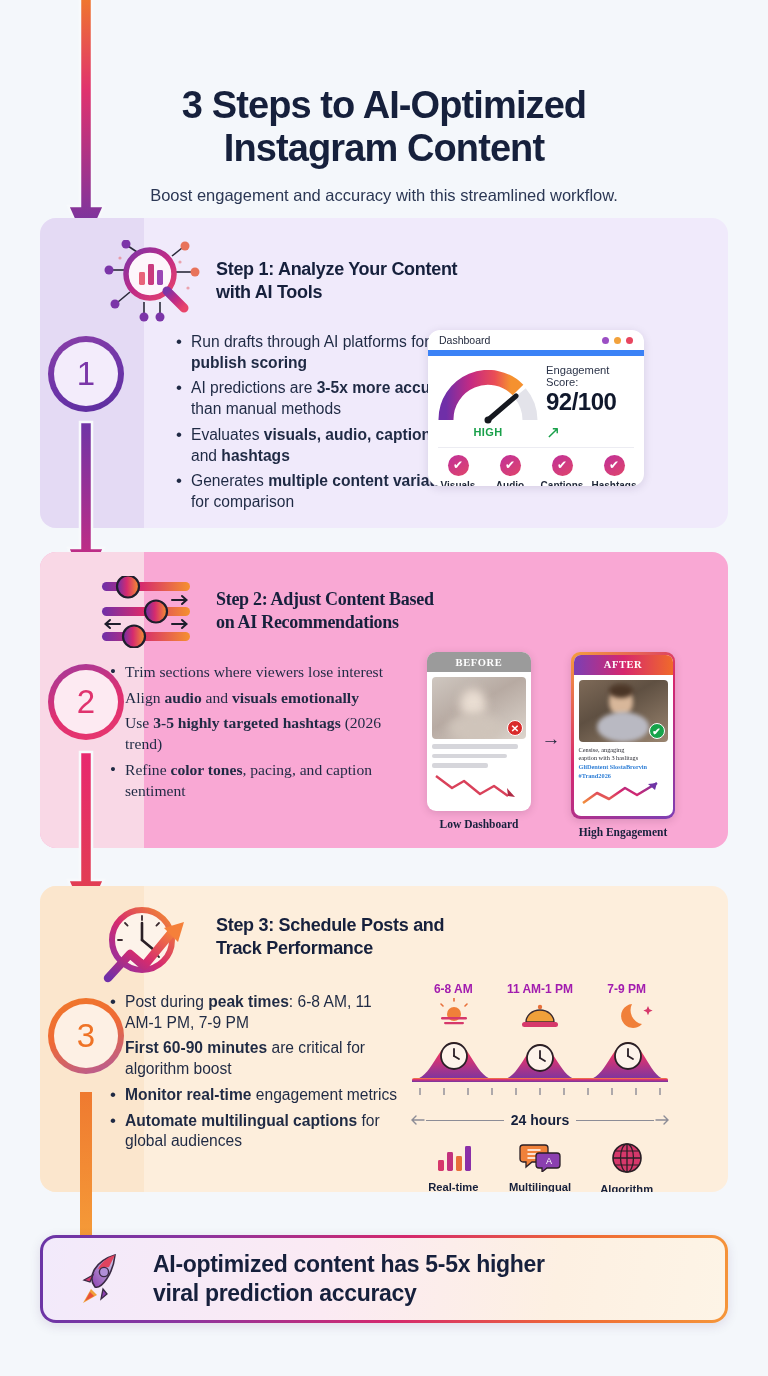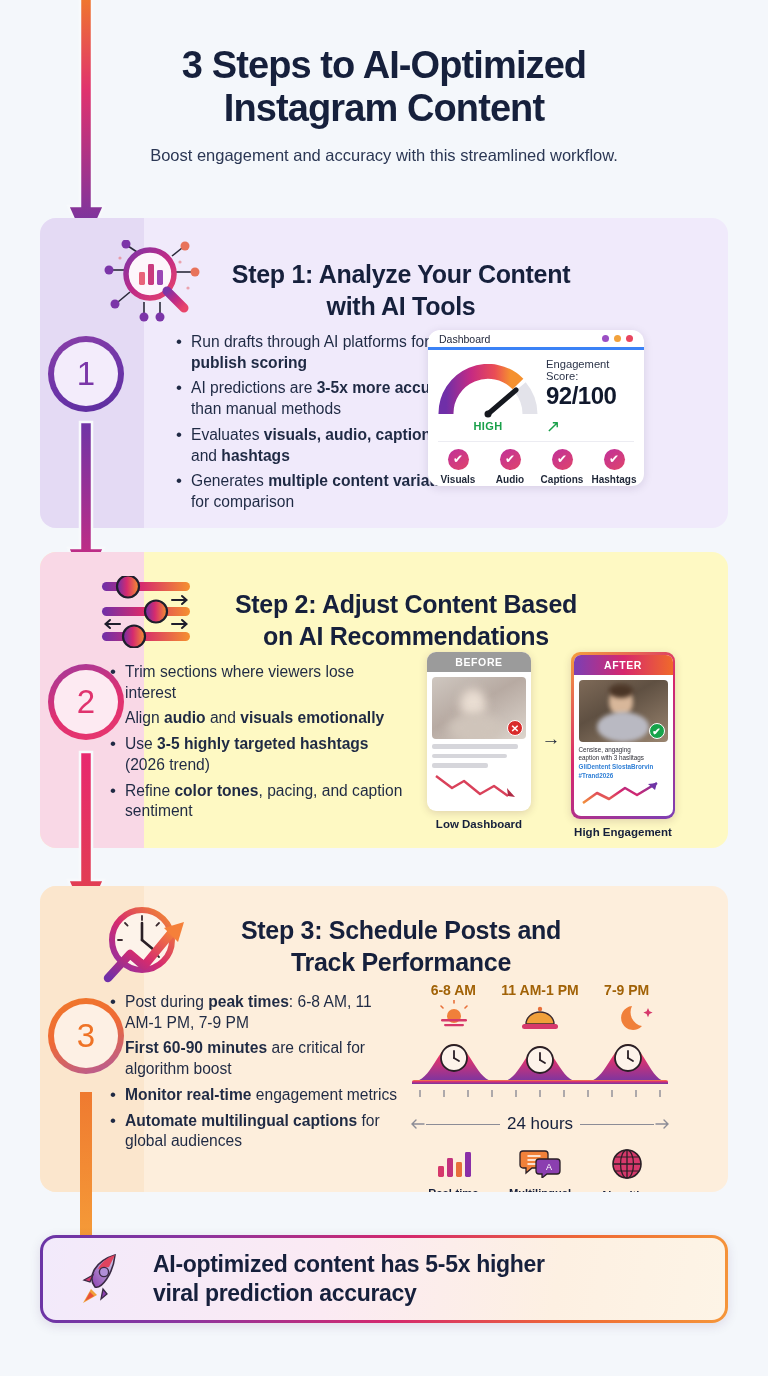--- a/index.html
+++ b/index.html
@@ -8,21 +8,21 @@
     background: #f4f7fb;
     font-family: "Liberation Sans", sans-serif;
     overflow: hidden;
   }
   .page { position: relative; width: 768px; height: 1376px; background: #f4f7fb; }
 
   
   .header { position: absolute; left: 0; top: 44px; width: 768px; text-align: center; }
   .title {
     font-size: 38px; font-weight: 700; color: #16203c;
-    letter-spacing: -0.9px; line-height: 1.12;
+    letter-spacing: -0.9px; line-height: 1.12; margin-top: 40px;
   }
   .subtitle {
     margin-top: 17px; font-size: 16.5px; color: #2b3754; font-weight: 400;
   }
 
   
   .arrow { position: absolute; left: 64px; width: 44px; }
   .arrow svg { display: block; overflow: visible; }
 
   
@@ -30,31 +30,31 @@
     position: absolute; left: 40px; width: 688px;
     border-radius: 16px; overflow: hidden;
   }
   .card .strip {
     position: absolute; left: 0; top: 0; bottom: 0; width: 104px;
   }
   .card .body { position: absolute; left: 104px; right: 0; top: 0; bottom: 0; }
 
   .c1 { background: #f0eafb; }
   .c1 .strip { background: #e4daf4; }
-  .c2 { background: #fef9c3; }
+  .c2 { background: #f9a8d4; font-family: Liberation Serif, serif; }
   .c2 .strip { background: #f9d8e6; }
   .c3 { background: #fdeedc; }
   .c3 .strip { background: #fbe6cd; }
 
   .step-inner { position: absolute; left: 0; top: 0; right: 0; bottom: 0; }
 
   .step-icon { position: absolute; left: 62px; }
   .step-head {
-    position: absolute; font-size: 25px; font-weight: 700;
-    color: #16203c; line-height: 1.28; letter-spacing: -0.3px; text-align: center;
+    position: absolute; font-size: 18px; font-weight: 700;
+    color: #16203c; line-height: 1.28; letter-spacing: -0.3px;
   }
 
   .bullets { position: absolute; list-style: none; }
   .bullets li {
     position: relative; padding-left: 17px; margin-bottom: 5px;
     font-size: 15.6px; color: #1f2a44; line-height: 1.33;
   }
   .bullets li::before {
     content: "•"; position: absolute; left: 2px; top: -1px;
     font-size: 17px; color: #1f2a44;
@@ -79,22 +79,22 @@
   .b3 .ring { background: linear-gradient(160deg,#f07a2a 0%,#ef6a35 45%,#b05aa0 100%); }
   .b3 .ring-inner { background: #fdf0e4; color: #ef7326; }
 
   
   .dash {
     position: absolute; background: #ffffff; border-radius: 12px;
     box-shadow: 0 2px 10px rgba(40,20,70,0.13);
     overflow: hidden;
   }
   .dash-bar {
-    height: 20px; display: flex; align-items: center;
-    padding: 0 11px; border-bottom: 3px solid #3b82f6;
+    height: 26px; display: flex; align-items: center;
+    padding: 0 11px; border-bottom: 6px solid #3b82f6;
   }
   .dash-bar .lbl { font-size: 10.5px; color: #22293d; font-weight: 500; }
   .dots { margin-left: auto; display: flex; gap: 5px; }
   .dots i { width: 7px; height: 7px; border-radius: 50%; display: block; }
   .dash-main { display: flex; padding: 8px 10px 4px 8px; align-items: center; }
   .gauge-wrap { width: 104px; text-align: center; }
   .gauge-lbl { font-size: 11px; font-weight: 700; color: #19a04a; margin-top: -4px; letter-spacing: 0.4px; }
   .score-wrap { flex: 1; padding-left: 6px; }
   .score-cap { font-size: 11.2px; color: #2b3348; }
   .score-val { font-size: 24px; font-weight: 700; color: #10182c; letter-spacing: -0.5px; line-height: 1.15; }
@@ -138,24 +138,24 @@
   .pb-v { background: #16a34a; }
   .skel { height: 4.5px; border-radius: 2px; background: #d6d6db; margin-top: 5px; }
   .cap-after { font-size: 6.3px; line-height: 1.38; margin-top: 4px; color: #2d2d35; }
   .cap-after .tag { color: #2f7fd6; font-weight: 700; }
   .ba-foot { margin-top: 7px; text-align: center; font-size: 11.5px; font-weight: 700; color: #16203c; }
   .ba-arrow { width: 40px; text-align: center; padding-top: 76px; font-size: 19px; color: #1b2338; }
 
   
   .timing { position: absolute; }
   .time-labels { display: flex; }
-  .time-labels div { flex: 1; text-align: center; font-size: 14px; font-weight: 700; color: #a16207; }
+  .time-labels div { flex: 1; text-align: center; font-size: 12px; font-weight: 700; color: #a21caf; }
   .hours-row { display: flex; align-items: center; margin-top: 2px; }
   .hours-row .line { flex: 1; height: 1px; background: #8c8c96; }
-  .hours-txt { font-size: 17px; font-weight: 400; color: #16203c; padding: 0 7px; }
+  .hours-txt { font-size: 14px; font-weight: 700; color: #16203c; padding: 0 7px; }
   .feat3 { display: flex; margin-top: 14px; }
   .feat3 > div { flex: 1; text-align: center; }
   .feat3 .f3l { font-size: 11.2px; font-weight: 700; color: #16203c; line-height: 1.25; margin-top: 4px; }
 
   
   .banner {
     position: absolute; left: 40px; width: 688px; height: 88px;
     border-radius: 16px; padding: 3px;
     background: linear-gradient(100deg,#6a35a6 0%,#8b35a0 22%,#d4286e 52%,#ef6a35 78%,#f5963a 100%);
     box-shadow: 0 3px 12px rgba(60,20,90,0.12);

